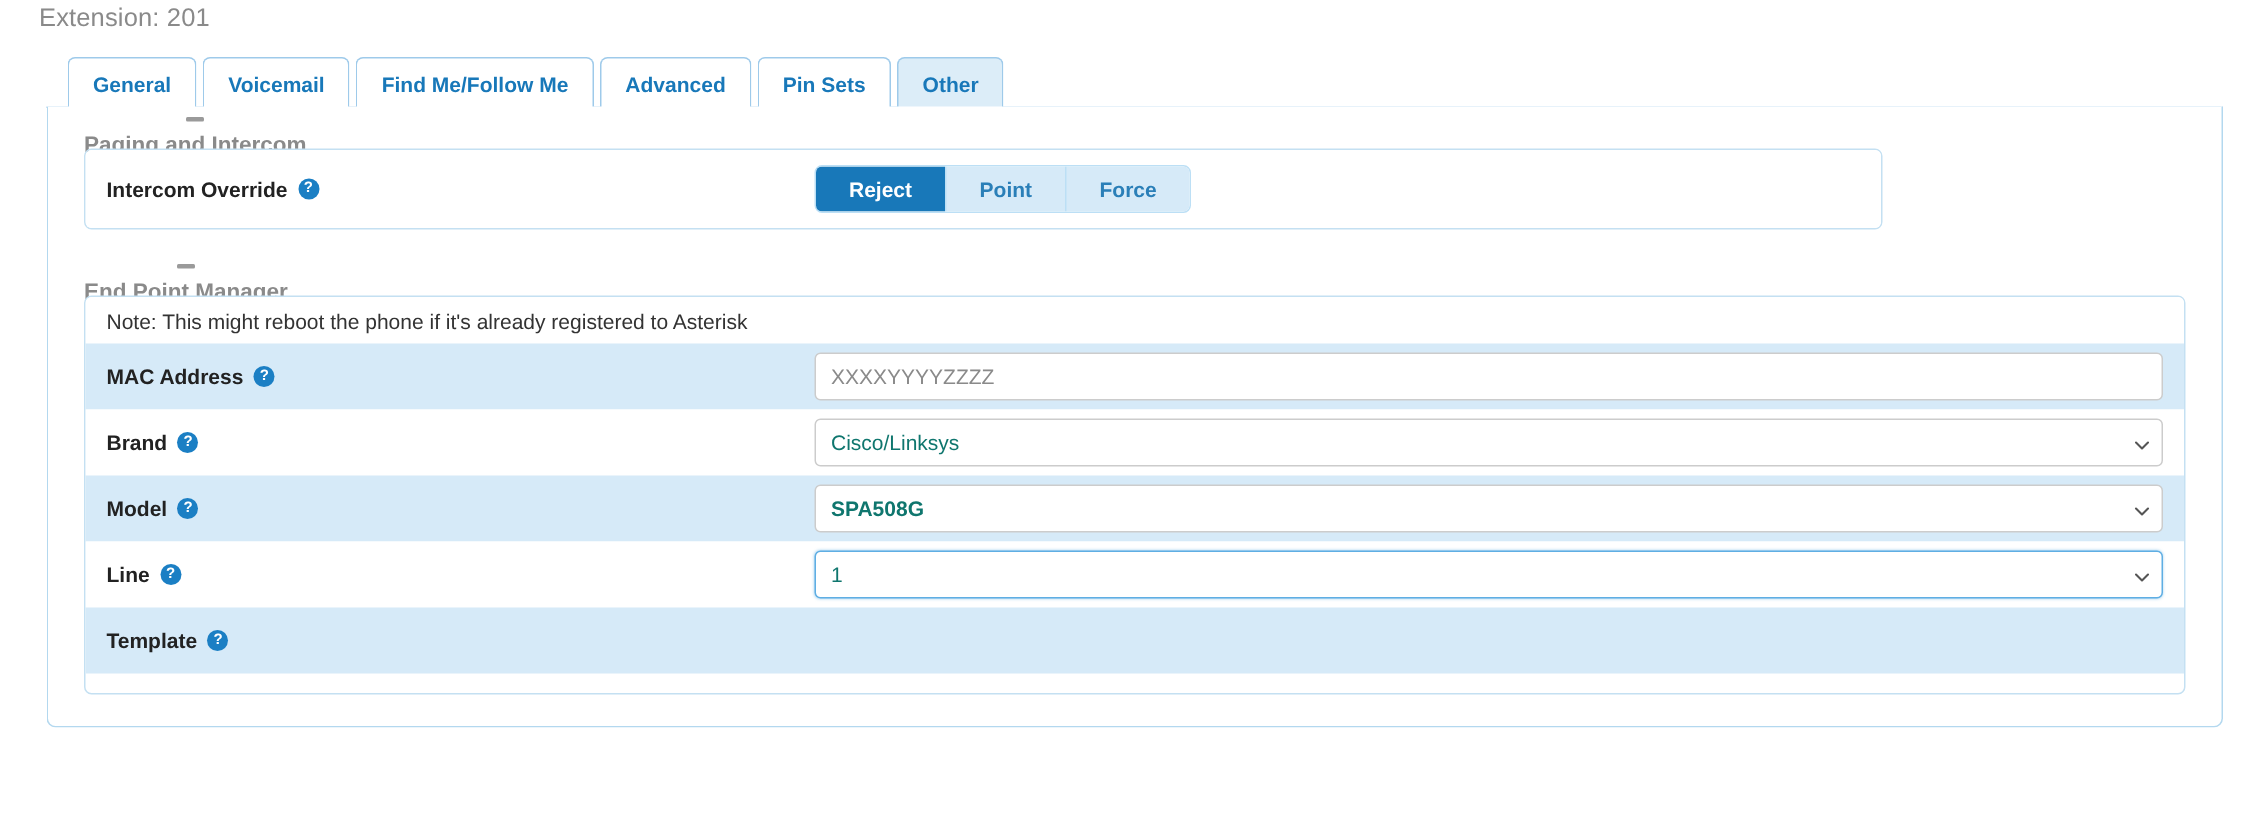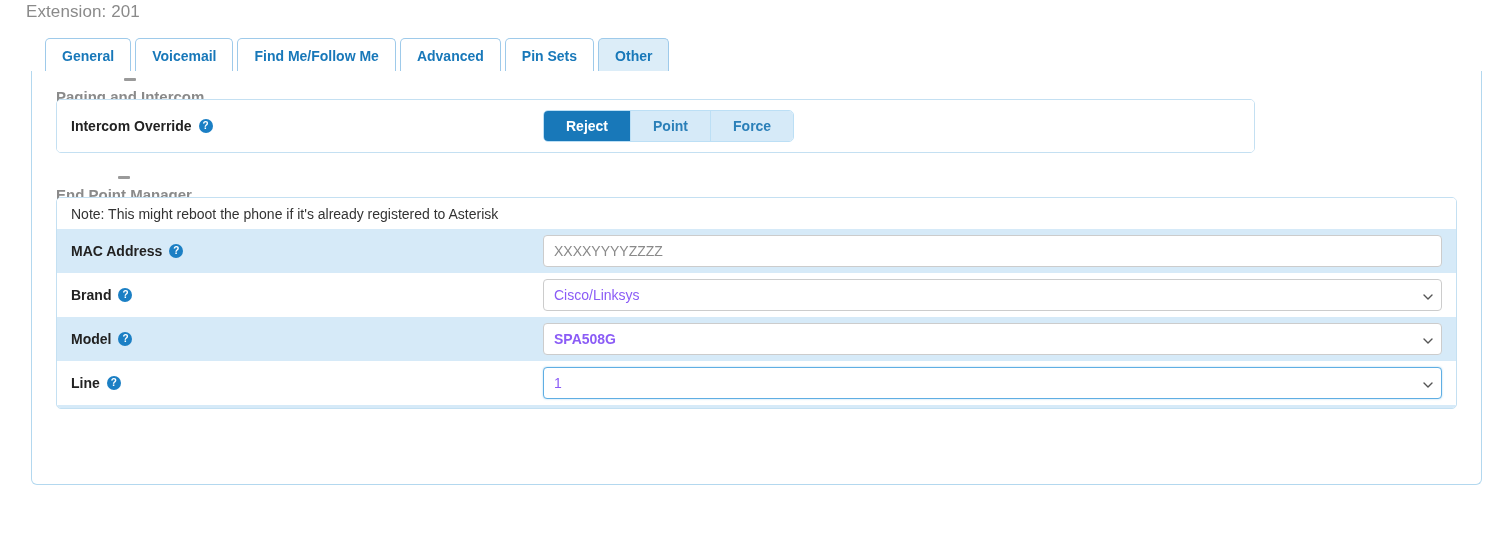--- a/index.html
+++ b/index.html
@@ -193,21 +193,21 @@
     background: #ffffff;
     white-space: nowrap;
   }
 
   
   .text-input, .select-box {
     width: 100%;
     height: 32px;
     font-family: "Liberation Sans", sans-serif;
     font-size: 14px;
-    color: #8b5cf6;
+    color: #0f766e;
     background: #ffffff;
     border: 1px solid #cccccc;
     border-radius: 4px;
     padding: 0 10px;
     outline: none;
   }
   .text-input::placeholder { color: #8a8a8a; }
 
   .select-wrap {
     position: relative;
@@ -277,21 +277,21 @@
       </div>
     </div>
 
     <div style="position:absolute; left:24px; top:105px;">
       <div class="section-head">
         <span class="collapse-icon"></span>
         <span>End Point Manager</span>
       </div>
     </div>
 
-    <div class="panel" style="position:absolute; left:24px; top:126px; width:1401px; height:212px;">
+    <div class="panel" style="position:absolute; left:24px; top:126px; width:1401px; height:266px;">
       <div class="note-line">Note: This might reboot the phone if it's already registered to Asterisk</div>
       <div id="endpoint-fields">
           <div class="form-row shaded">
             <div class="row-label">
               <span>MAC Address</span>
               <span class="help-icon">?</span>
             </div>
             <div class="row-control">
               <input type="text" class="text-input" placeholder="XXXXYYYYZZZZ" style="">
             </div>

